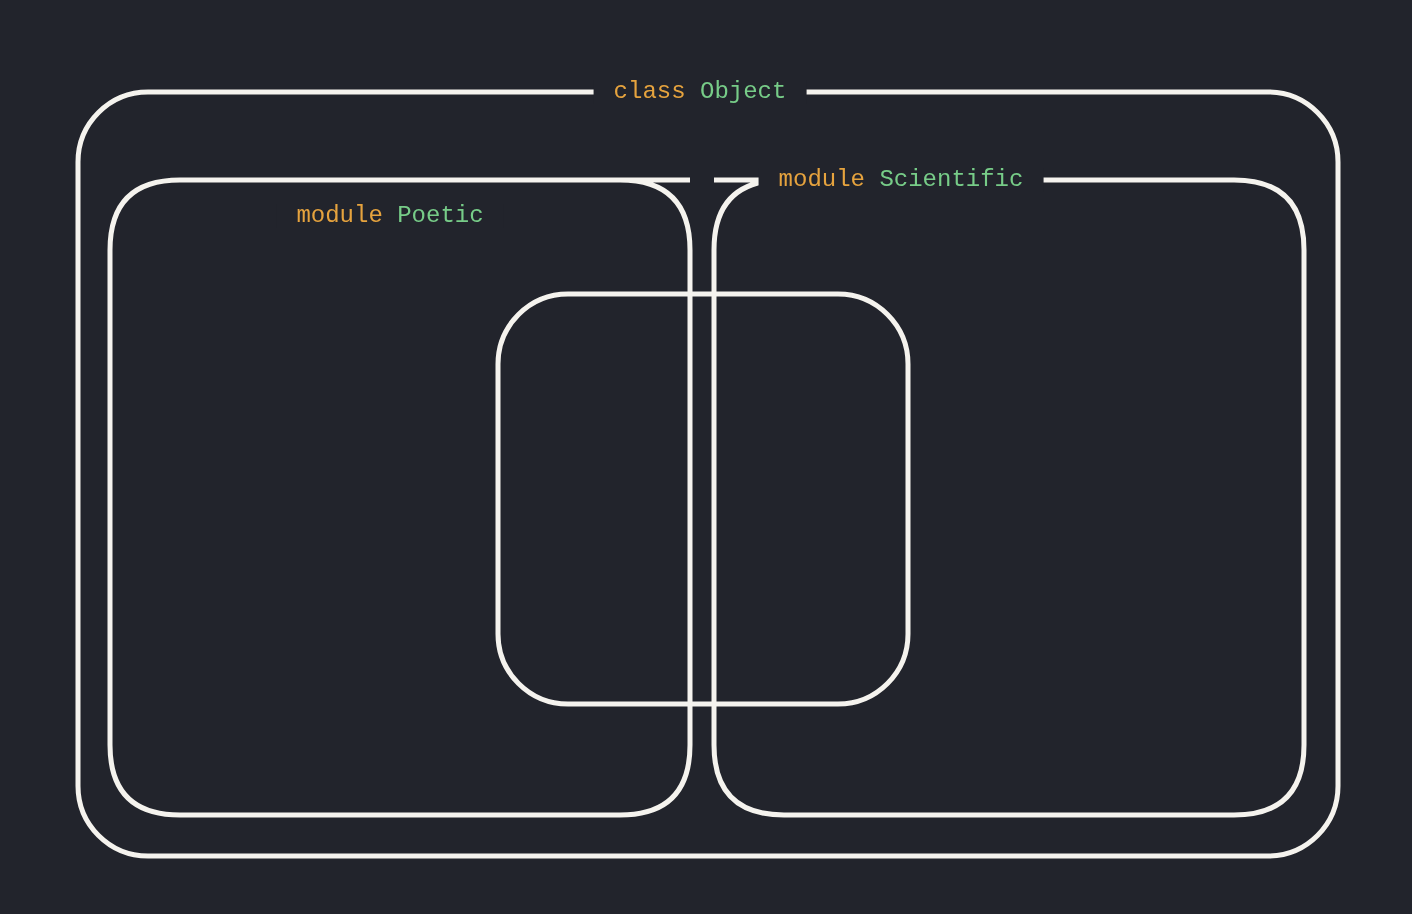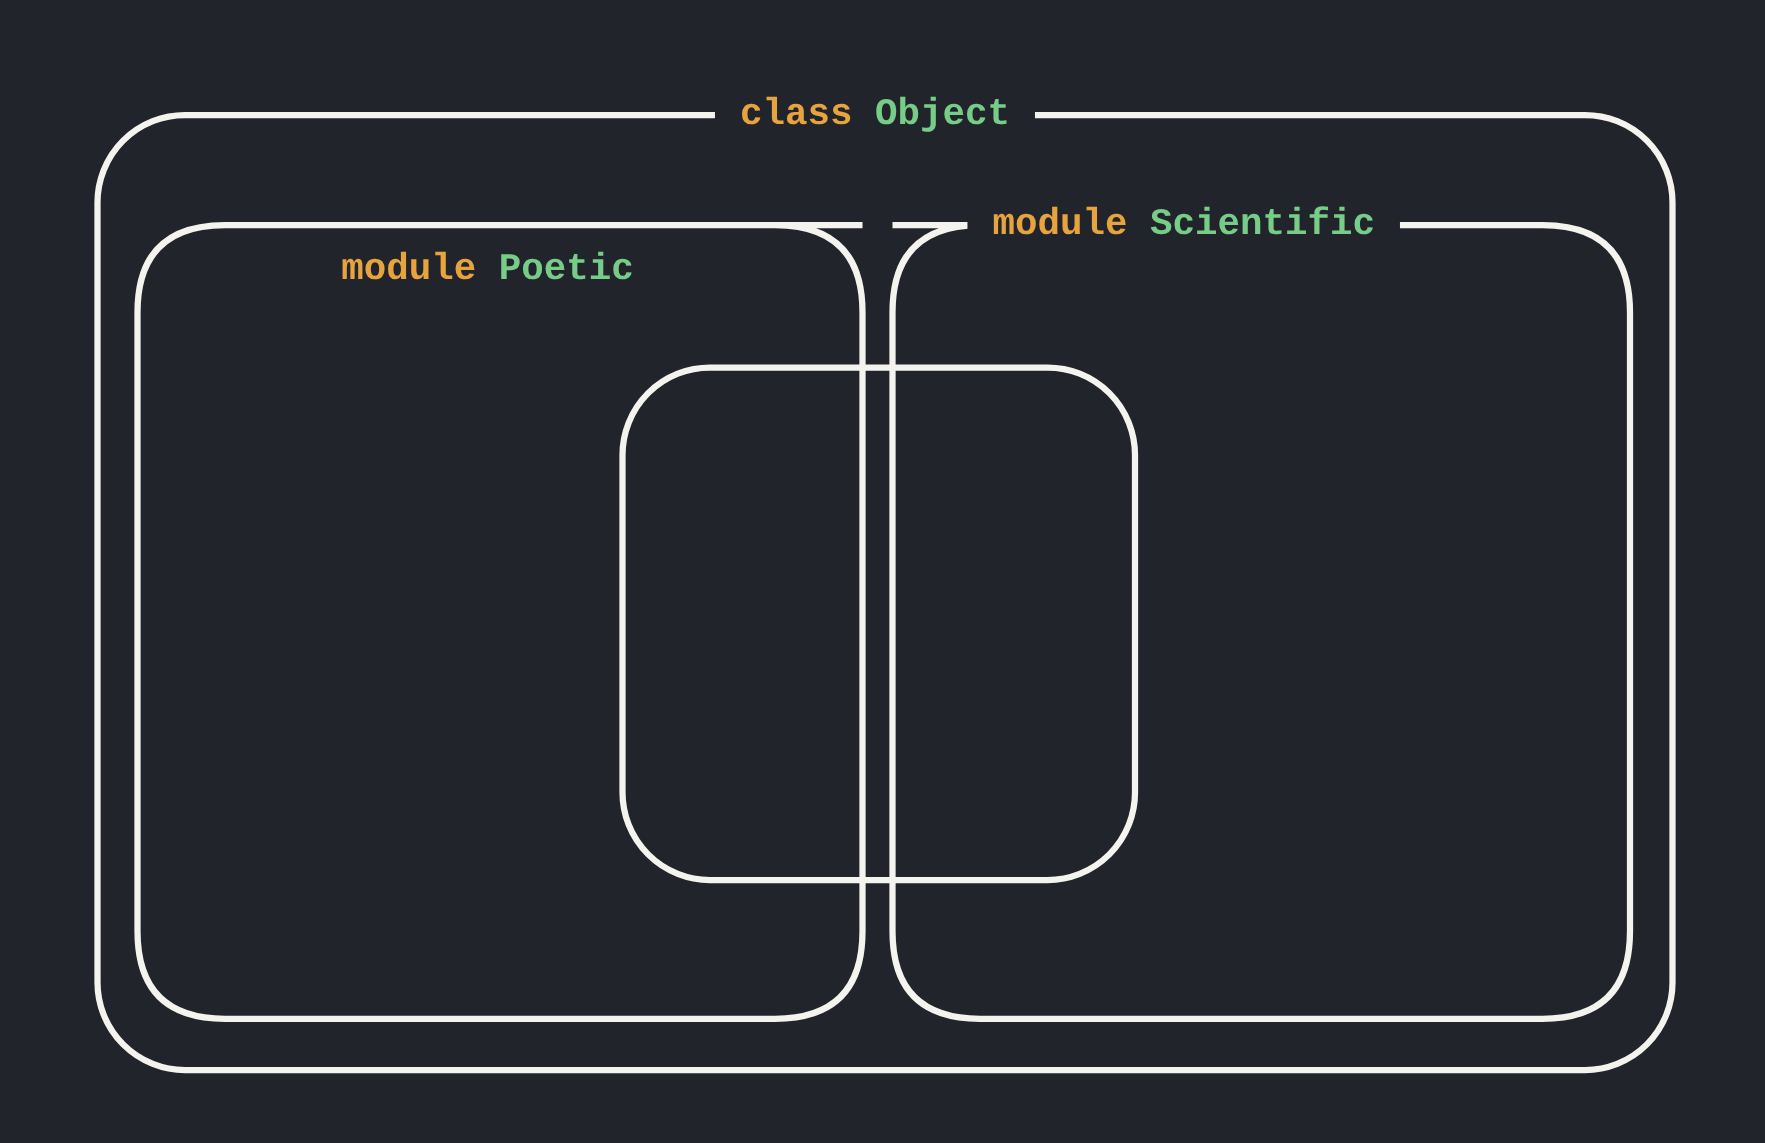--- a/index.html
+++ b/index.html
@@ -16,22 +16,22 @@
     height: 914px;
   }
   svg.shapes {
     position: absolute;
     left: 0;
     top: 0;
   }
   .label {
     position: absolute;
     font-family: ui-monospace, SFMono-Regular, "SF Mono", Menlo, Consolas, "Liberation Mono", monospace;
-    font-size: 30px;
-    font-weight: 700;
+    font-size: 24px;
+    font-weight: 400;
     white-space: nowrap;
     color: #f5f3ee;
     background: #22242c;
     padding: 0 20px;
     line-height: 1;
     transform: translate(-50%, -50%);
   }
   .kw { color: #e6a33e; }
   .nm { color: #77cc88; }
 </style>
@@ -74,19 +74,19 @@
   <div class="label" style="left:700px; top:92px;">
     <span class="kw">class</span>
     <span class="nm">Object</span>
   </div>
 
   <div class="label" style="left:390px; top:180px;margin-top:36px;">
     <span class="kw">module</span>
     <span class="nm">Poetic</span>
   </div>
 
-  <div class="label" style="left:947px; top:180px;text-align:center;">
+  <div class="label" style="left:901px; top:180px;text-align:center;">
     <span class="kw">module</span>
     <span class="nm">Scientific</span>
   </div>
 
 
 </div>
 
 </body></html>

